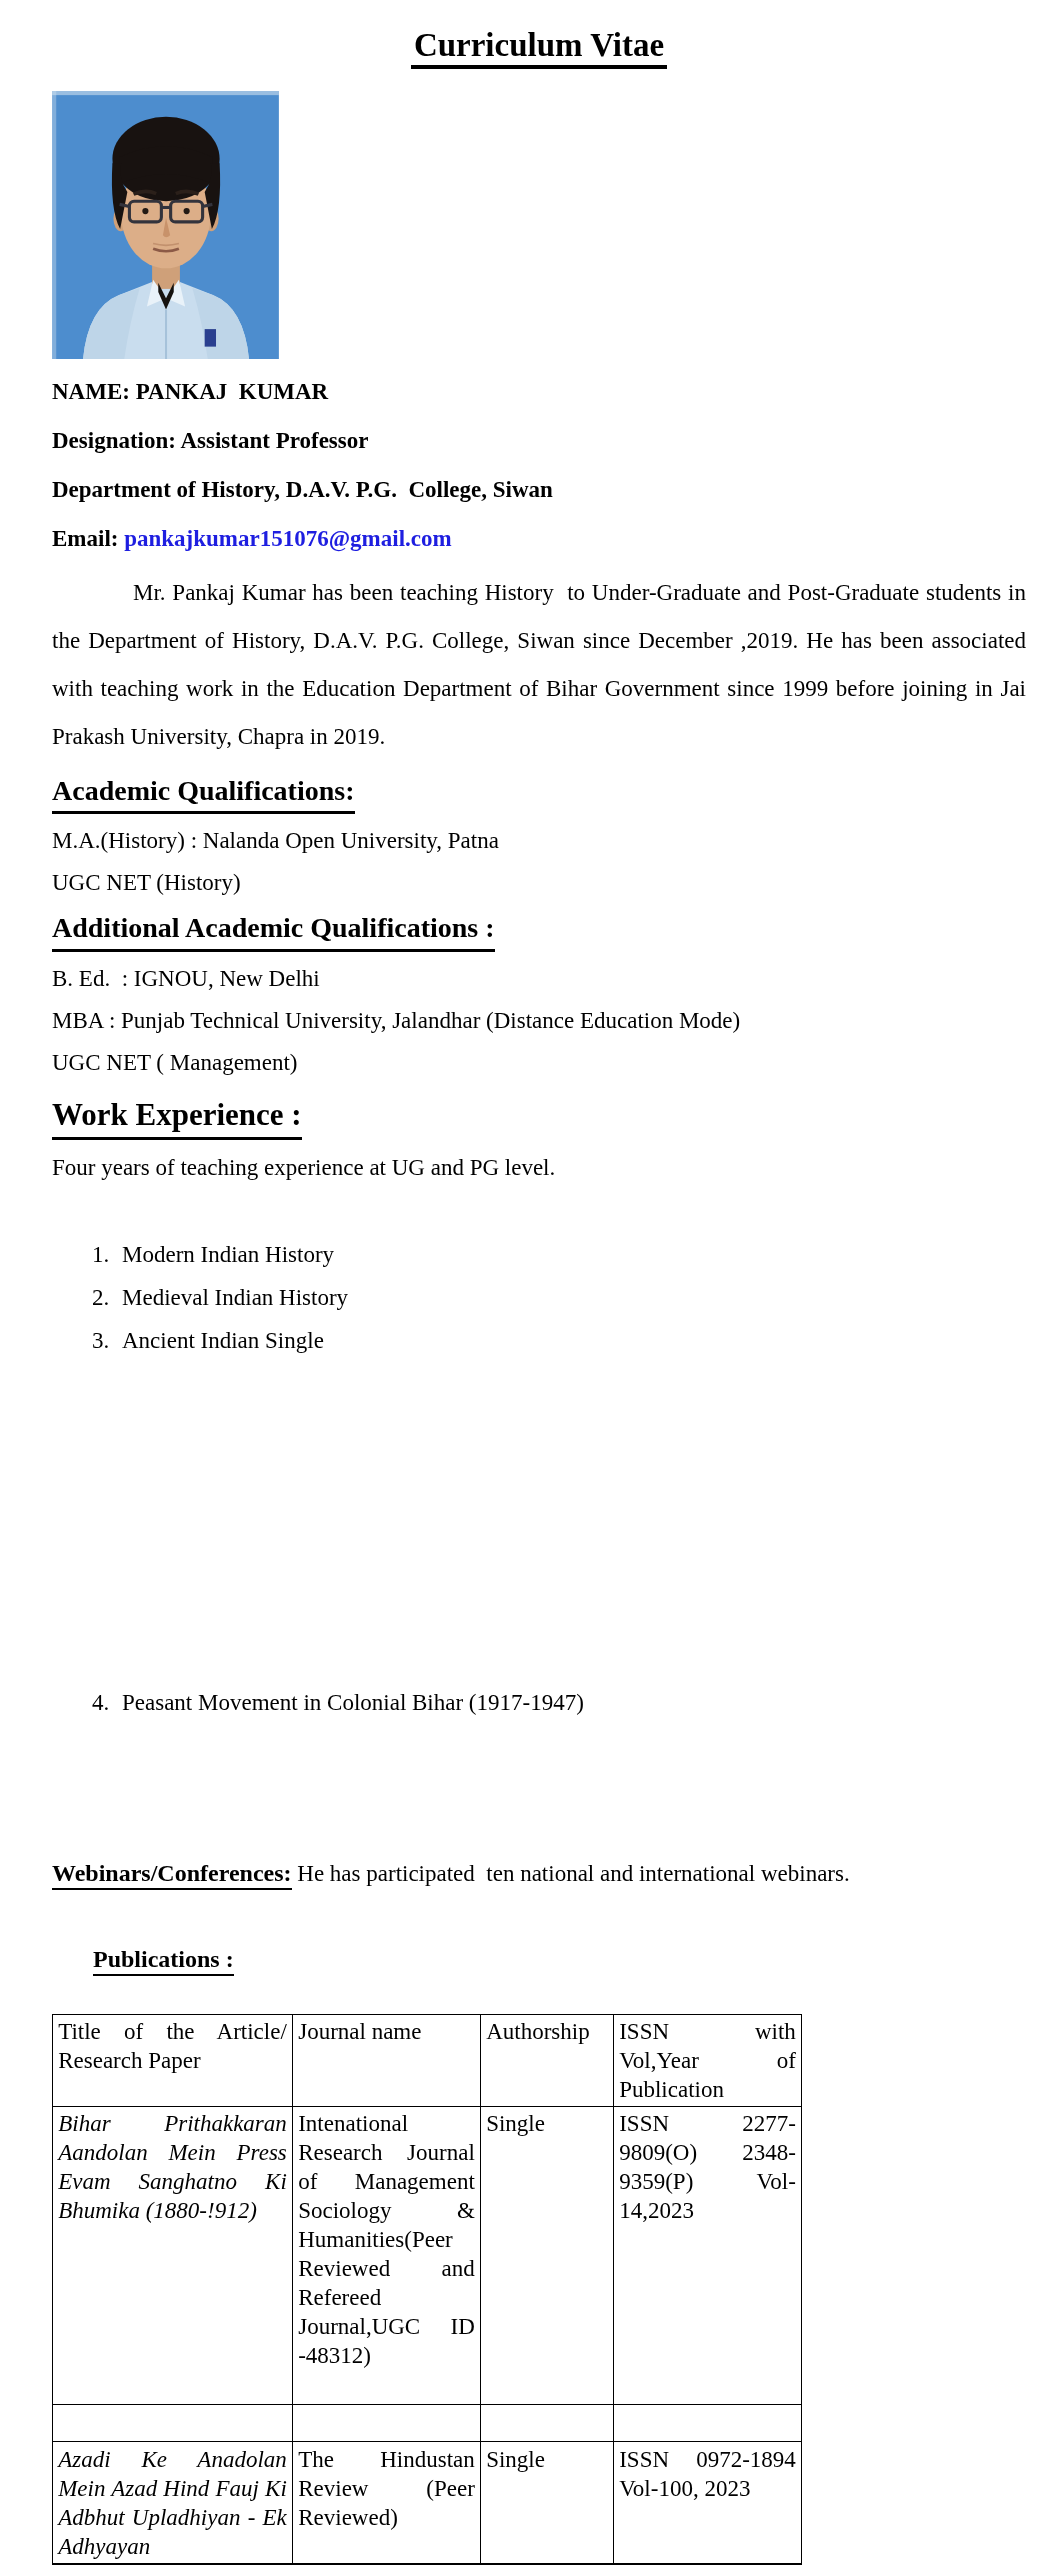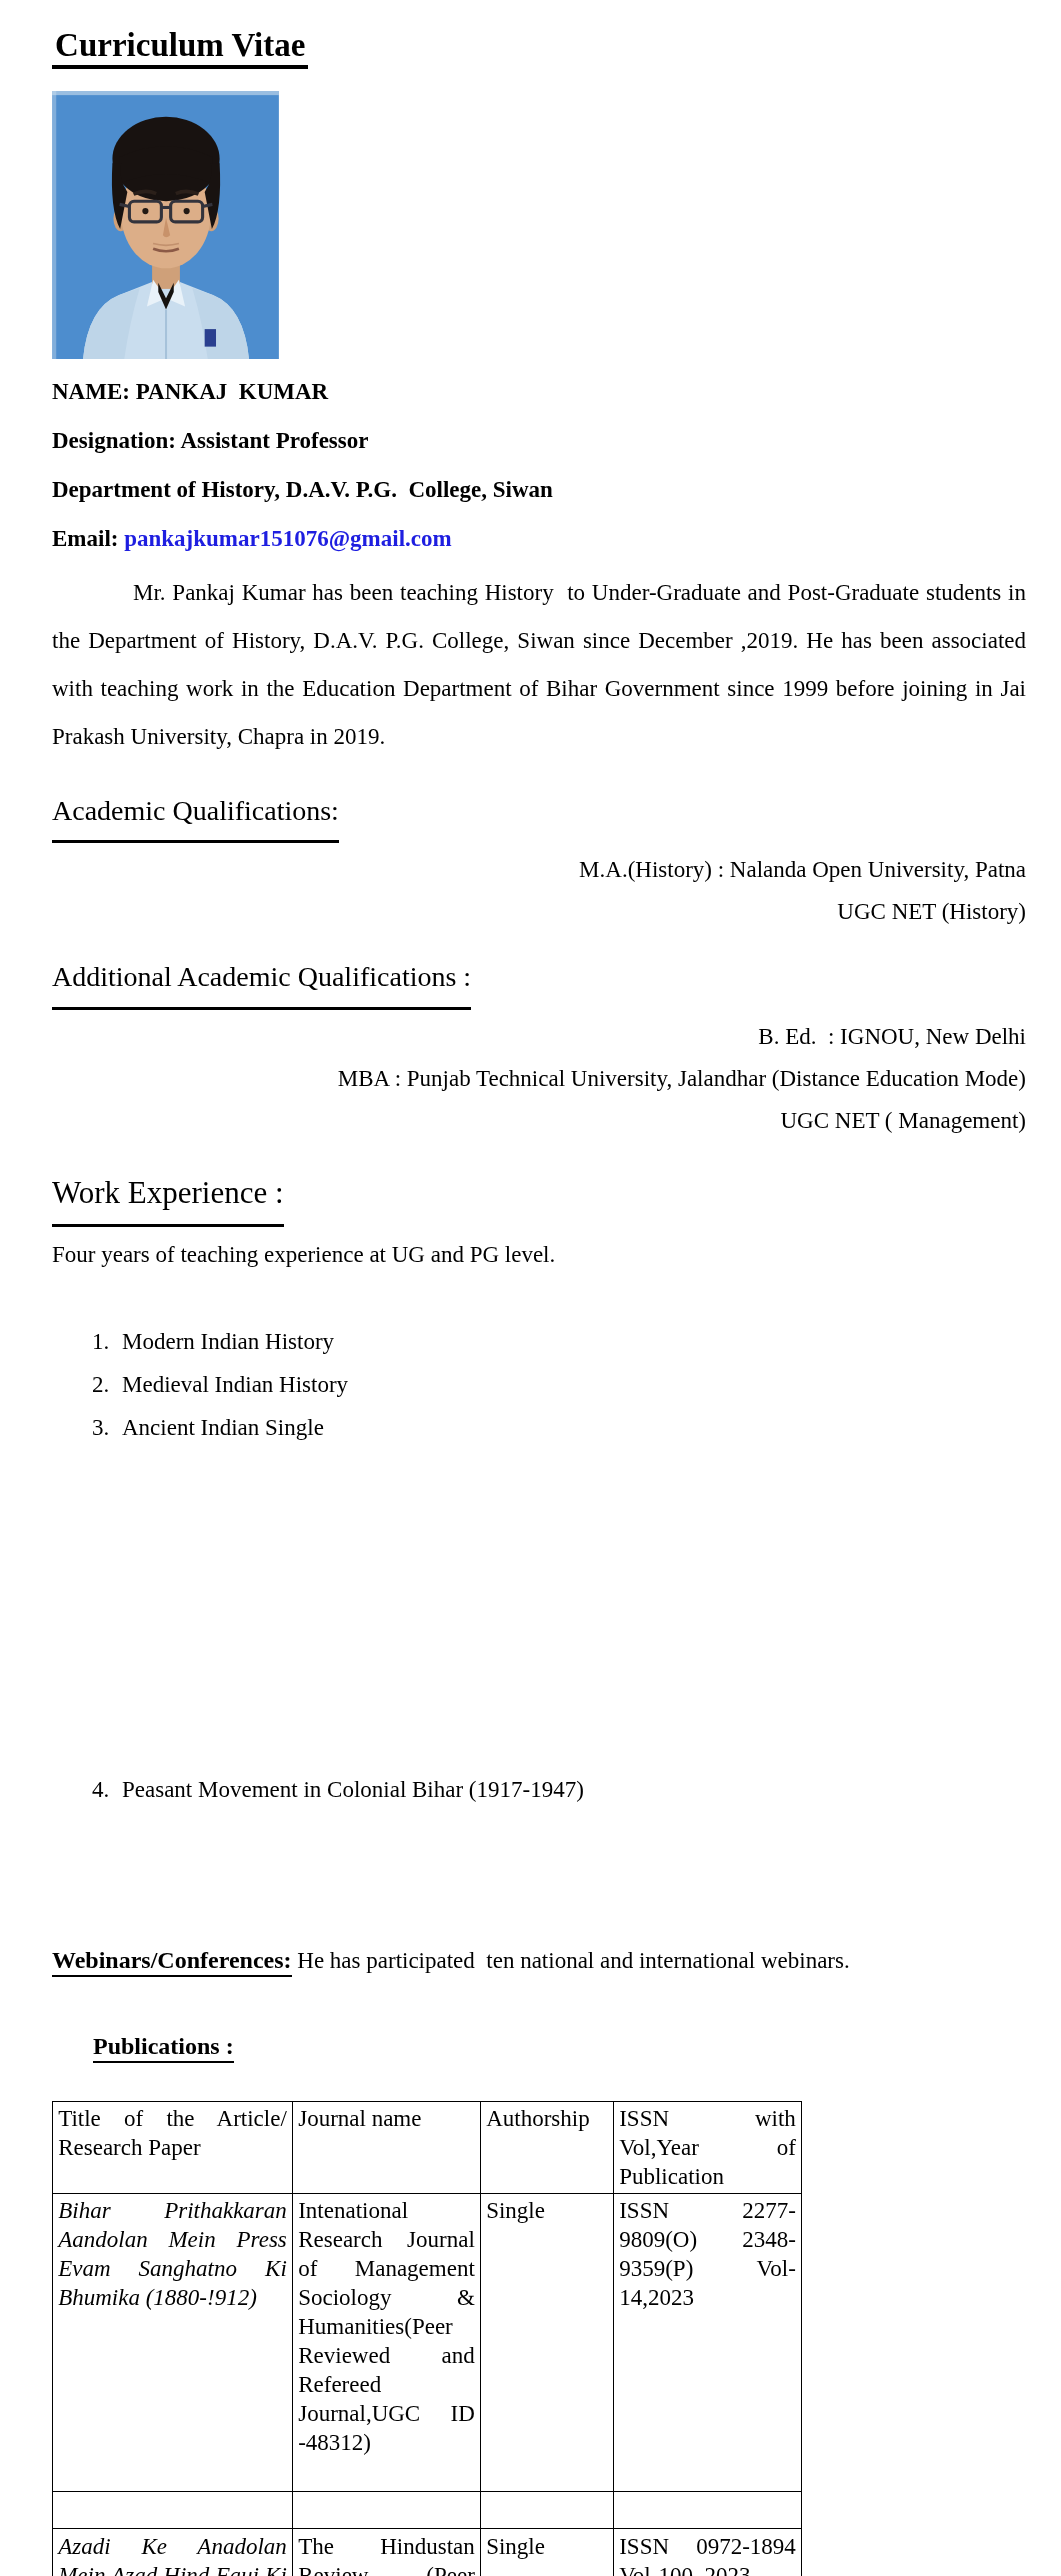--- a/index.html
+++ b/index.html
@@ -4,44 +4,44 @@
 <style>
   html,body{margin:0;padding:0;background:#ffffff;}
   body{
     width:1062px;height:2697px;position:relative;overflow:hidden;
     font-family:"Liberation Serif","DejaVu Serif",serif;
     color:#000;font-size:23px;
   }
   .content{box-sizing:border-box;width:1062px;padding:0 36px 0 52px;}
   .pre{white-space:pre-wrap;}
   
-  .title-wrap{margin-top:27px;text-align:left;}
+  .title-wrap{margin-top:27px;text-align:center;}
   .title{
     display:inline-block;font-size:33px;font-weight:bold;
     border-bottom:4.1px solid #000;padding:0 3.1px 2.1px 3.1px;line-height:1.1;
   }
   
   .photo{margin-top:21.6px;width:227px;height:268px;display:block;}
   
   .identity{margin-top:8.2px;}
   .identity .line{line-height:49px;font-weight:bold;}
   .email-link{color:#1e1ee0;text-decoration:none;font-weight:bold;cursor:pointer;}
   
   .intro{margin-top:6.2px;line-height:48px;text-align:justify;text-indent:81px;}
   
   .h-big{margin-top:13.4px;}
   .h-mid{margin-top:8.2px;}
   .h-areas{margin-top:9.3px;}
-  .u{display:inline-block;font-weight:normal;border-bottom:3.1px solid #000;padding-bottom:13px;line-height:1.15;margin-top:20px;}
+  .u{display:inline-block;font-weight:bold;border-bottom:3.1px solid #000;padding-bottom:4px;line-height:1.15;}
   .s54{font-size:28px;}
   .s60{font-size:31px;}
   .u-small{display:inline-block;font-weight:bold;border-bottom:2.6px solid #000;padding-bottom:0.5px;font-size:24px;line-height:1.15;}
   
   .items .item{line-height:42px;}
-  .mt12{margin-top:6.2px;text-align:right;}
+  .mt12{margin-top:6.2px;}
   .work-line{margin-top:7.2px;line-height:42px;}
   
   .nlist{margin-top:44px;}
   .li{display:flex;line-height:43px;}
   .li .num{width:30px;margin-left:40px;flex:0 0 auto;}
   .li .litext{flex:1 1 auto;}
   .tall-spacer{height:319px;}
   
   .webinars{margin-top:129px;line-height:42px;}
   .pubs-head{margin-top:44px;line-height:42px;margin-left:41px;}

